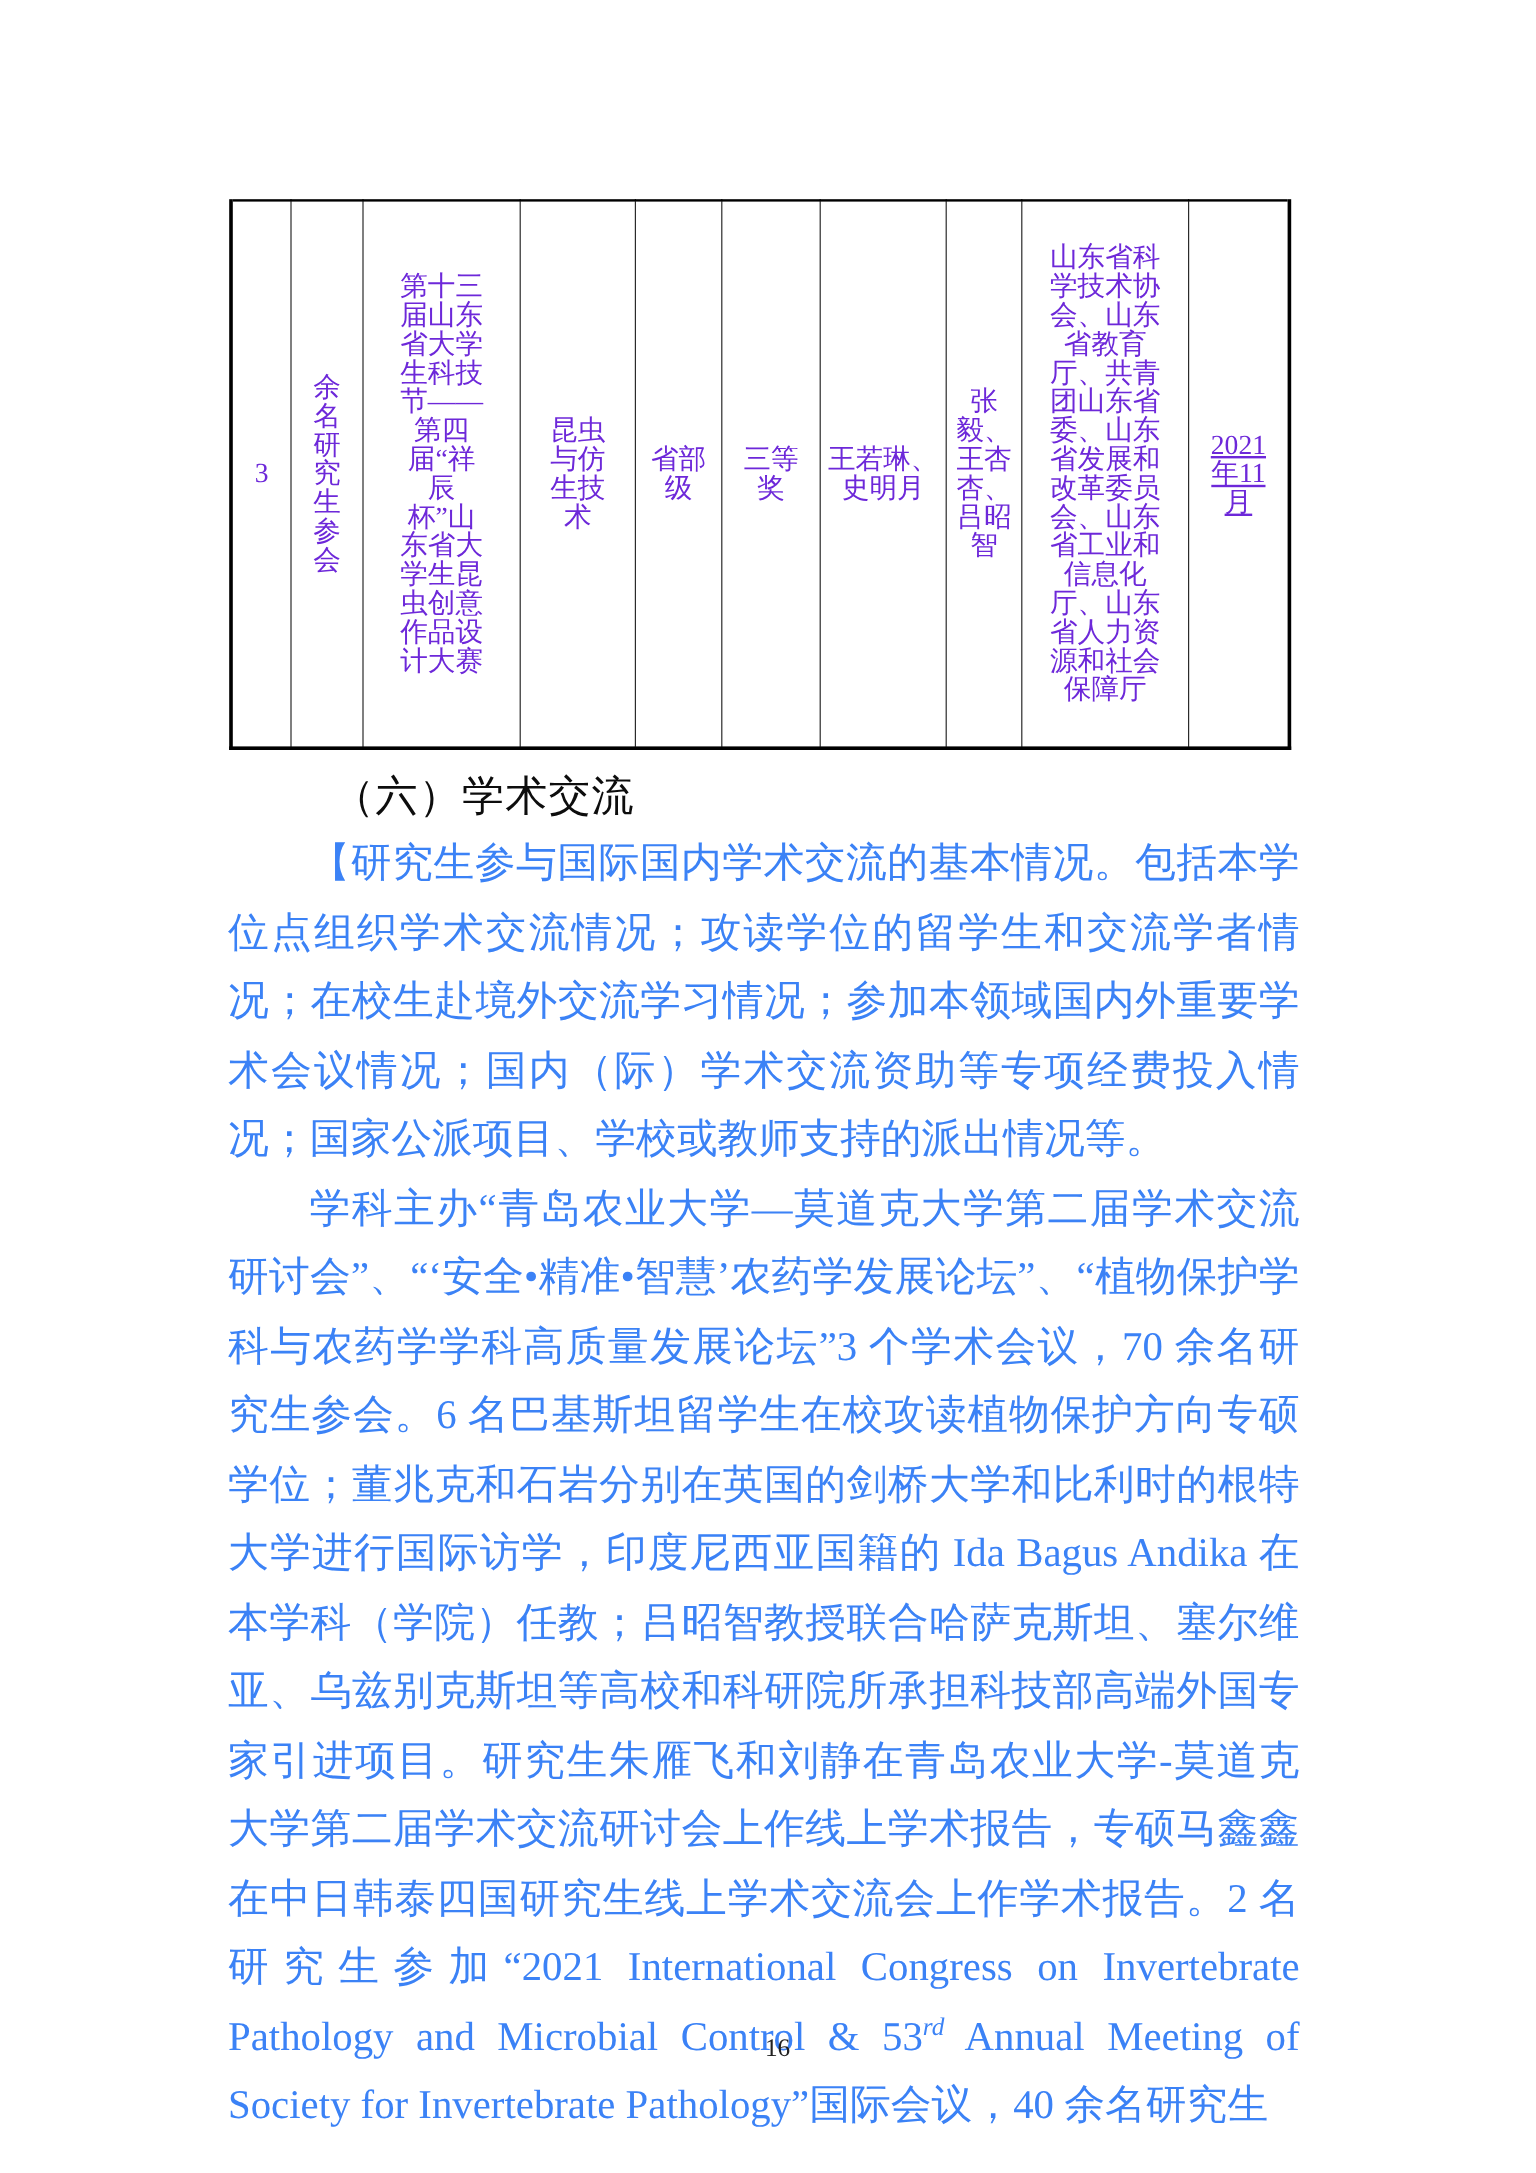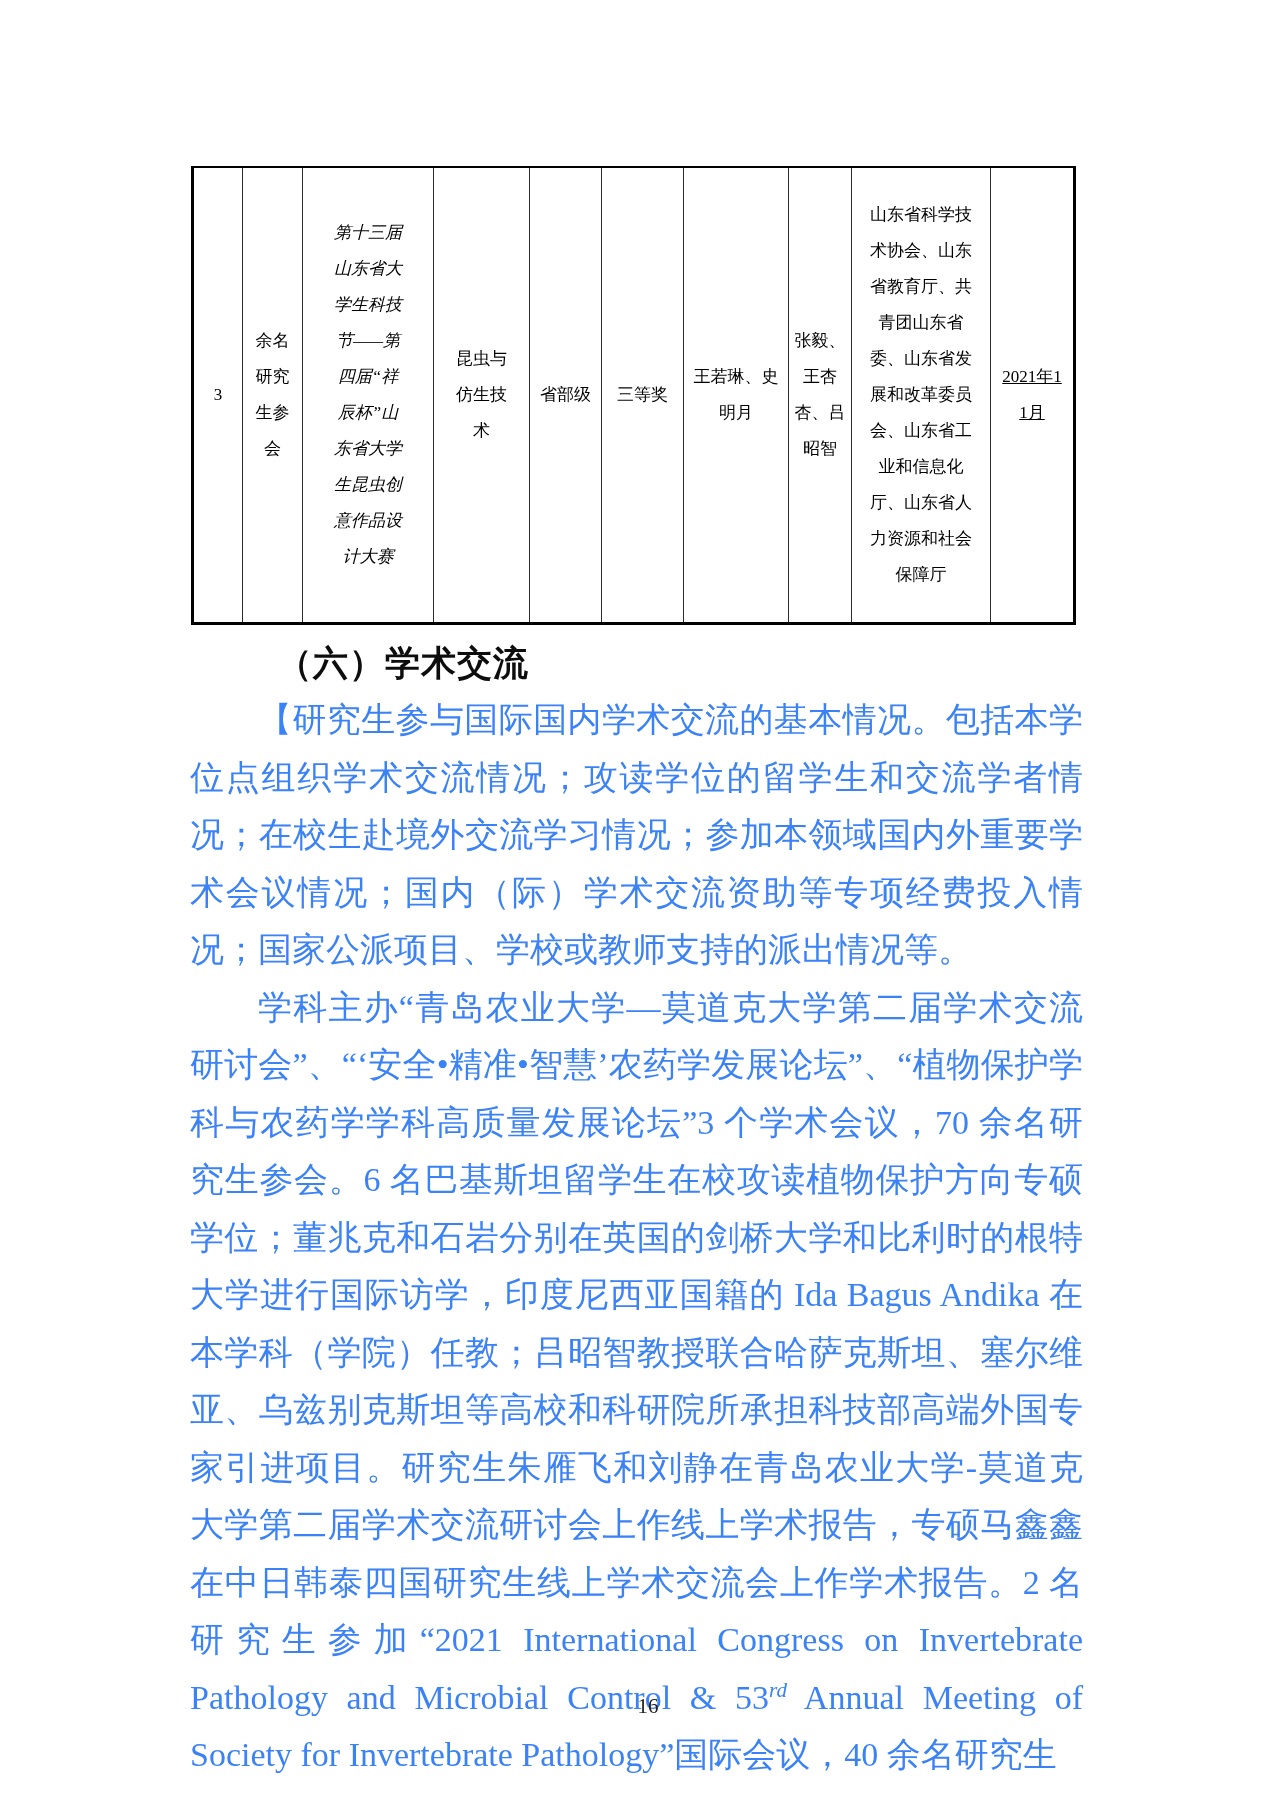--- a/index.html
+++ b/index.html
@@ -24,47 +24,47 @@
     border-collapse:collapse;
     table-layout:fixed;
     width:882px;
     border:3px solid #000;
     border-top-width:2px;
   }
   table.awards-table td{
     border:1px solid #2b2b2b;
     vertical-align:middle;
     text-align:center;
-    font-size:17px;
-    line-height:36px;
-    color:#000000;
+    font-size:23px;
+    line-height:24px;
+    color:#6d28d9;
     word-break:break-all;
     overflow:hidden;
   }
   tr.award-row{height:456px;}
   td.c0{padding:0 4px;}
   td.c1{padding:0 9px;}
-  td.c2{padding:0 28px;font-style:italic;}
+  td.c2{padding:0 28px;}
   td.c3{padding:12px 16px;}
   td.c4{padding:0 7px;margin-top:12px;}
   td.c5{padding:0 10px;}
   td.c6{padding:0 6px;}
   td.c7{padding:0 4px;}
   td.c8{padding:0 16px;}
   td.c9{padding:0 8px;text-decoration:underline;}
 
   
   .section-heading{
     position:absolute;
     left:277px;
     top:640px;
     margin:0;
     font-family:"Liberation Sans","DejaVu Sans",sans-serif;
     font-size:35px;
-    font-weight:bold;
+    font-weight:normal;
     color:#0d0d0d;
     letter-spacing:1px;
     white-space:nowrap;
   }
 
   
   .body-text{
     position:absolute;
     left:190px;
     top:691px;

